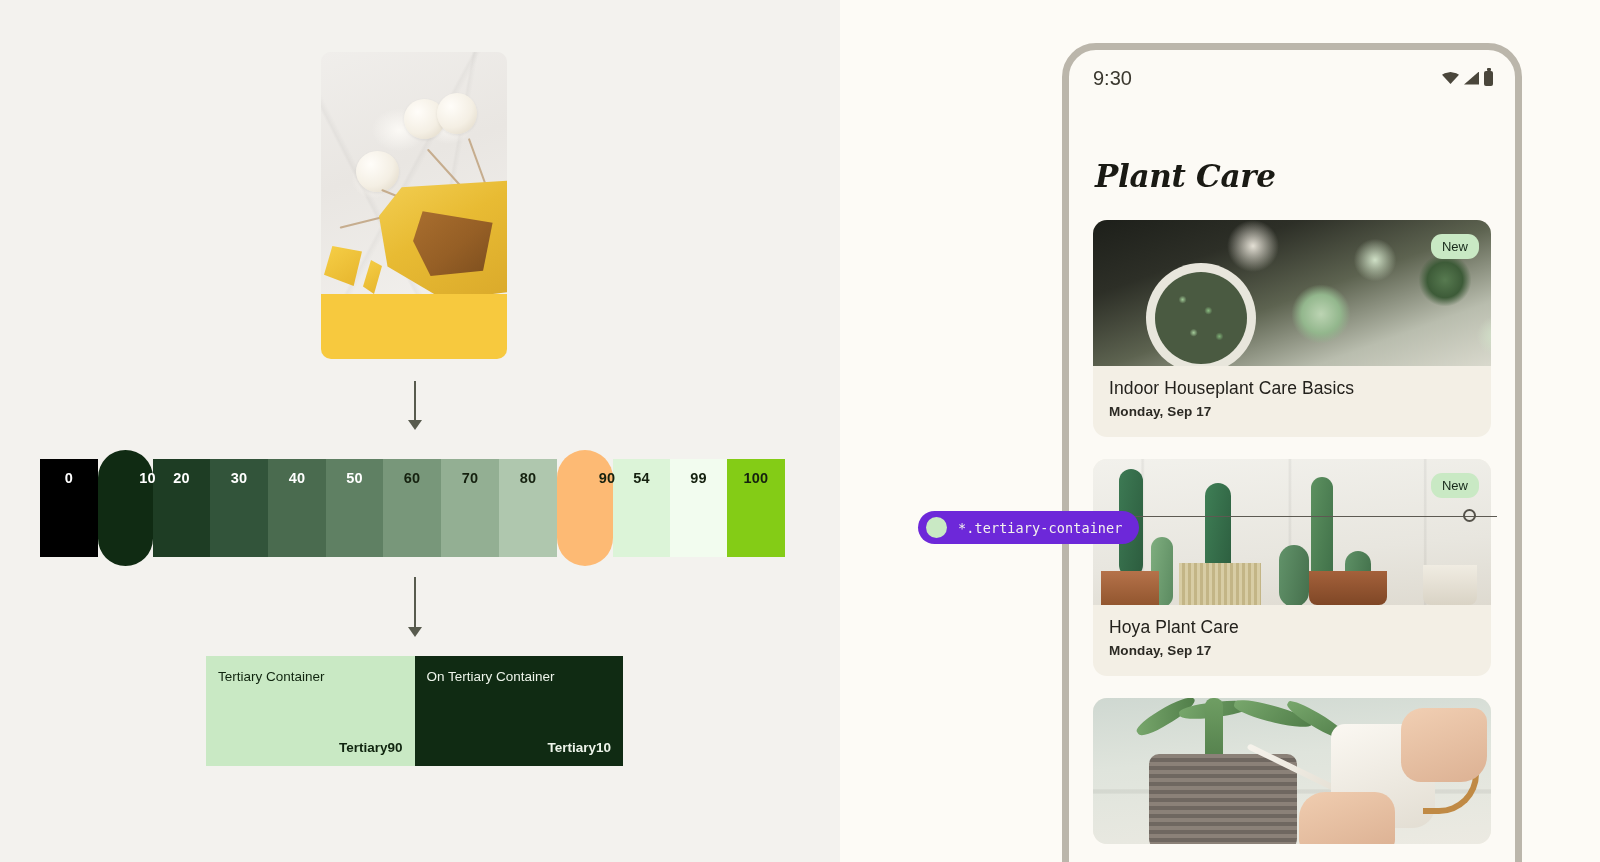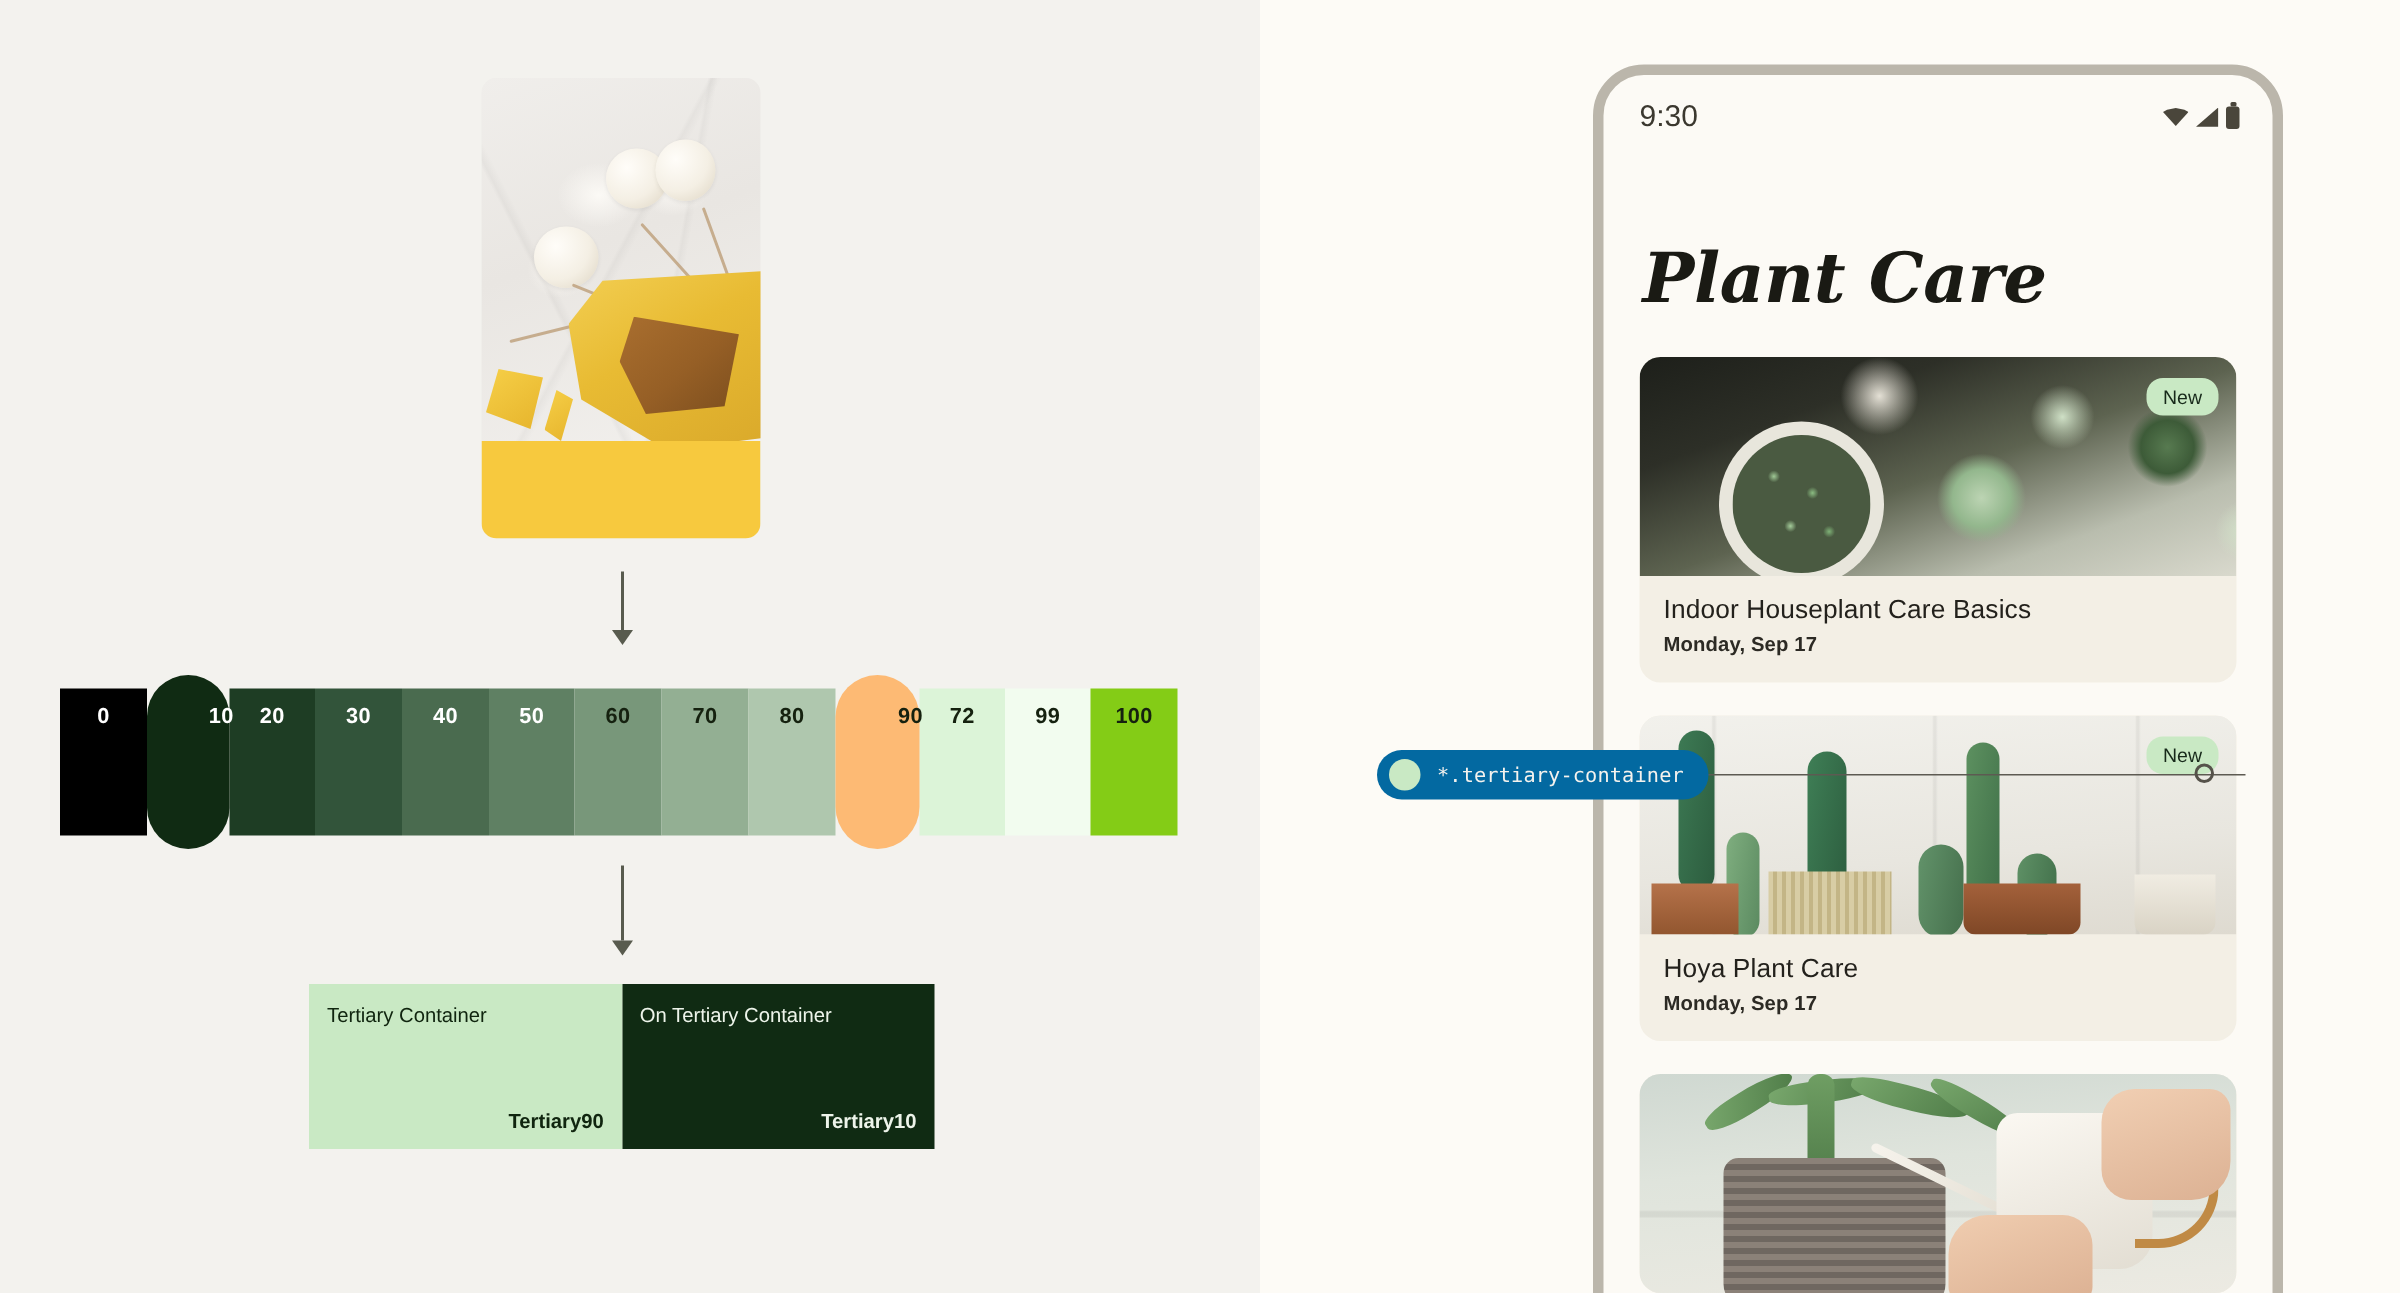--- a/index.html
+++ b/index.html
@@ -167,21 +167,21 @@
     position: relative;
   }
   .icn-battery::before {
     content: ""; position: absolute; left: 2.5px; top: -2.5px;
     width: 4px; height: 2.5px; background: #4A463B; border-radius: 1px;
   }
 
   .screen-title {
     font-family: "DejaVu Serif", "Liberation Serif", serif;
     font-style: italic; font-weight: 700;
-    font-size: 46px; letter-spacing: -.3px;
+    font-size: 31px; letter-spacing: -.3px;
     color: #1A1A14;
     padding: 52px 0 0 26px;
   }
 
   .card-list { padding: 26px 24px 0 24px; display: flex; flex-direction: column; gap: 22px; }
   .card {
     position: relative;
     border-radius: 14px;
     overflow: hidden;
     background: #F3EFE5;
@@ -296,24 +296,24 @@
   .connector-dot {
     position: absolute;
     left: 1463px; top: 509px;
     width: 13px; height: 13px;
     border: 2px solid #55524A; border-radius: 50%;
     background: transparent;
     z-index: 13;
   }
   .tooltip {
     position: absolute;
-    left: 918px; top: 500px;
+    left: 918px; top: 511px;
     display: flex; align-items: center; gap: 11px;
     height: 33px; padding: 0 16px 0 8px;
-    background: #0369a1; border-radius: 17px;
+    background: #6d28d9; border-radius: 17px;
     z-index: 14;
   }
   .tooltip-swatch {
     width: 21px; height: 21px; border-radius: 50%;
     background: #C9E9C4; flex: 0 0 21px;
   }
   .tooltip-label {
     font-family: "DejaVu Sans Mono", "Liberation Mono", monospace;
     font-size: 13.5px; color: #F4F2EE; letter-spacing: .1px; white-space: nowrap;
   }
@@ -369,21 +369,21 @@
       <div class="sw" style="background: rgb(147, 175, 147); color: rgb(21, 33, 15); width: 58px;">
         <span>70</span>
       </div>
       <div class="sw" style="background: rgb(175, 199, 174); color: rgb(21, 33, 15); width: 58px;">
         <span>80</span>
       </div>
       <div class="sw selected" style="background: #fdba74; color: rgb(21, 33, 15); width: 56px;">
         <span>90</span>
       </div>
       <div class="sw" style="background: rgb(220, 244, 216); color: rgb(21, 33, 15); width: 57px;">
-        <span>72</span>
+        <span>54</span>
       </div>
       <div class="sw" style="background: rgb(242, 252, 239); color: rgb(21, 33, 15); width: 57px;">
         <span>99</span>
       </div>
       <div class="sw" style="background: #84cc16; color: rgb(21, 33, 15); width: 58px;">
         <span>100</span>
       </div>
     </div>
 
   <div class="arrow arrow-2">

